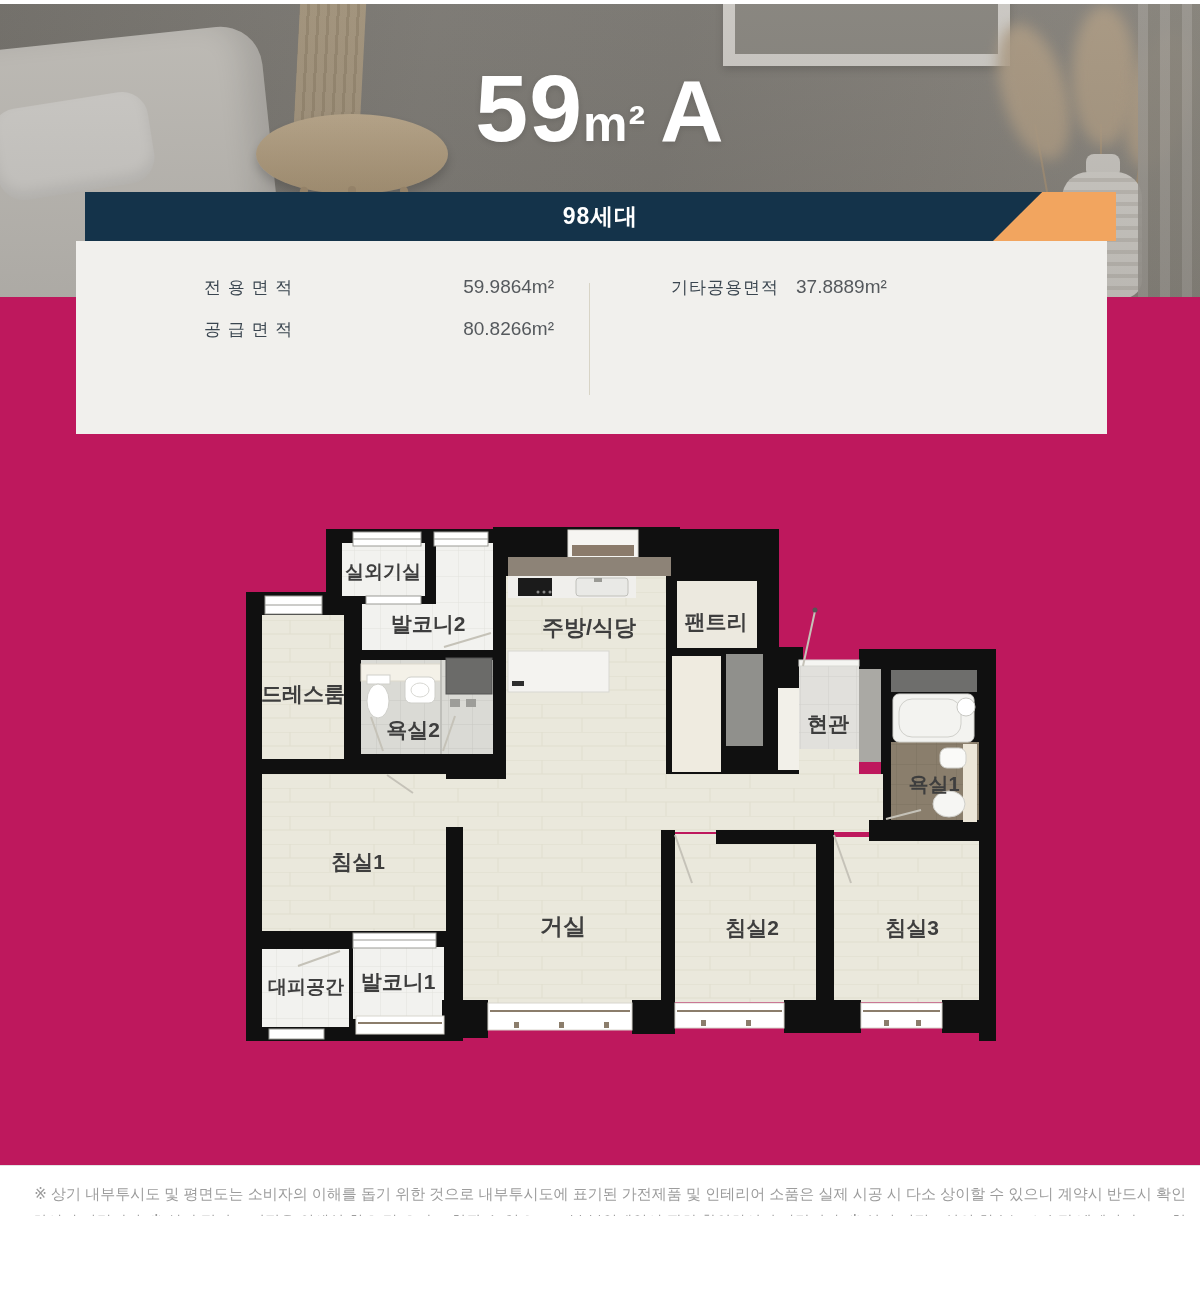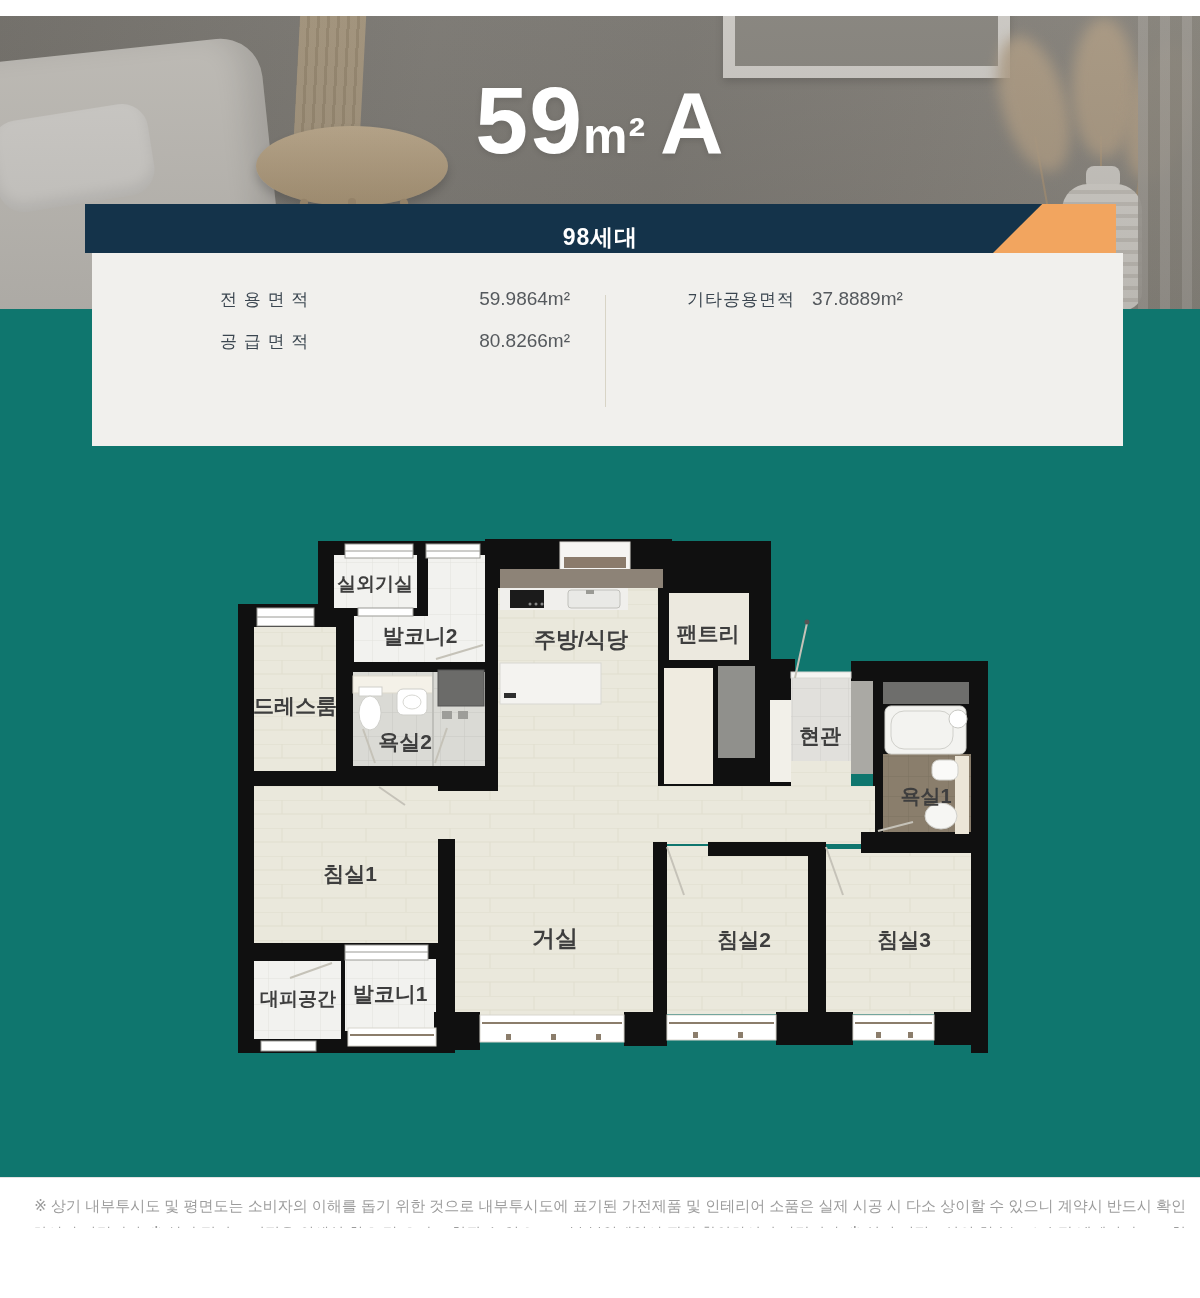--- a/index.html
+++ b/index.html
@@ -1,18 +1,18 @@
 <!DOCTYPE html>
 <html><head>
 <meta charset="utf-8">
 <style>
   * { margin:0; padding:0; box-sizing:border-box; }
   html,body { background:#ffffff; }
   body { font-family:"Liberation Sans","DejaVu Sans",sans-serif; }
-  .page { position:relative; width:1200px; height:1212px; margin:16px auto; background:#0f766e; overflow:hidden; }
+  .page { position:relative; width:1200px; height:1212px; margin:4px auto; background:#be185d; overflow:hidden; }
 
   
   .hero { position:absolute; left:0; top:0; width:1200px; height:293px; overflow:hidden;
           background:linear-gradient(100deg,#83807a 0%,#908d87 35%,#8e8b85 55%,#96928b 75%,#a09c94 100%); }
   .hero * { position:absolute; }
   .h-frame1 { left:723px; top:-14px; width:287px; height:76px; background:#9d9a93; border:12px solid #ebe8e3; box-shadow:0 4px 8px rgba(0,0,0,.15); }
   .h-board { left:296px; top:-6px; width:66px; height:170px; transform:rotate(3deg);
              background:repeating-linear-gradient(90deg,#c3b092 0 7px,#b09d7f 7px 10px); opacity:.85; }
   .h-bed { left:-36px; top:34px; width:310px; height:290px; background:#dcd9d3; border-radius:42px; transform:rotate(-6deg); box-shadow:inset -18px -10px 30px rgba(0,0,0,.12); }
   .h-pillow { left:-6px; top:96px; width:158px; height:92px; background:#edebe7; border-radius:26px; transform:rotate(-9deg); box-shadow:inset 0 -8px 14px rgba(0,0,0,.08); }
@@ -40,39 +40,39 @@
   .h-overlay { left:0; top:0; right:0; bottom:0; background:linear-gradient(180deg,rgba(36,34,31,.16),rgba(36,34,31,.26)); }
 
   .hero-title { position:absolute; left:0; top:56px; width:1200px; text-align:center; color:#ffffff; z-index:3;
                 font-weight:bold; letter-spacing:1px; text-shadow:0 2px 6px rgba(0,0,0,.12); }
   .hero-title .num { font-size:95px; line-height:95px; }
   .hero-title .unit { font-size:50px; }
   .hero-title .suffix { font-size:88px; margin-left:14px; }
 
   
   .banner { position:absolute; left:85px; top:188px; width:1031px; height:49px; background:#14334a; z-index:4;
-            display:flex; align-items:flex-end; justify-content:center; }
+            display:flex; align-items:center; justify-content:center; }
   .banner-text { color:#ffffff; font-size:23px; font-weight:bold; letter-spacing:1px; }
   .banner-accent { position:absolute; right:0; top:0; width:123px; height:49px; background:#f2a55f;
                    clip-path:polygon(40% 0, 100% 0, 100% 100%, 0 100%); }
 
   
-  .panel { position:absolute; left:92px; top:237px; width:1031px; height:193px; background:#f1f0ed; z-index:3; }
+  .panel { position:absolute; left:76px; top:237px; width:1031px; height:193px; background:#f1f0ed; z-index:3; }
   .panel-divider { position:absolute; left:513px; top:42px; width:1px; height:112px; background:#d8d4c6; }
   .area-col { position:absolute; top:25px; }
   .area-col.left { left:128px; }
   .area-col.right { left:595px; }
   .area-row { display:flex; align-items:center; height:42px; }
   .area-label { width:117px; font-size:17px; color:#3b4650; letter-spacing:1px; white-space:nowrap; }
   .area-col.left .area-value { margin-left:63px; width:170px; text-align:right; }
   .area-col.right .area-value { margin-left:8px; width:150px; text-align:left; }
   .area-value { font-size:19px; color:#55595d; }
 
   
-  .plan-wrap { position:absolute; left:236px; top:523px; width:754px; height:517px; }
+  .plan-wrap { position:absolute; left:244px; top:523px; width:754px; height:517px; }
   svg text { font-family:"Liberation Sans","DejaVu Sans",sans-serif; font-weight:bold; fill:#3e3e3e; }
 
   
   .footer { position:absolute; left:0; top:1161px; width:1200px; height:137px; border-top:1px solid #e3e3e3; background:#fff; }
   .footer-text { padding:14px 14px 0 26px; text-align:right; font-size:15px; line-height:27px; color:#9c9c9c; }
 </style>
 </head>
 <body>
 
 <div class="page">

